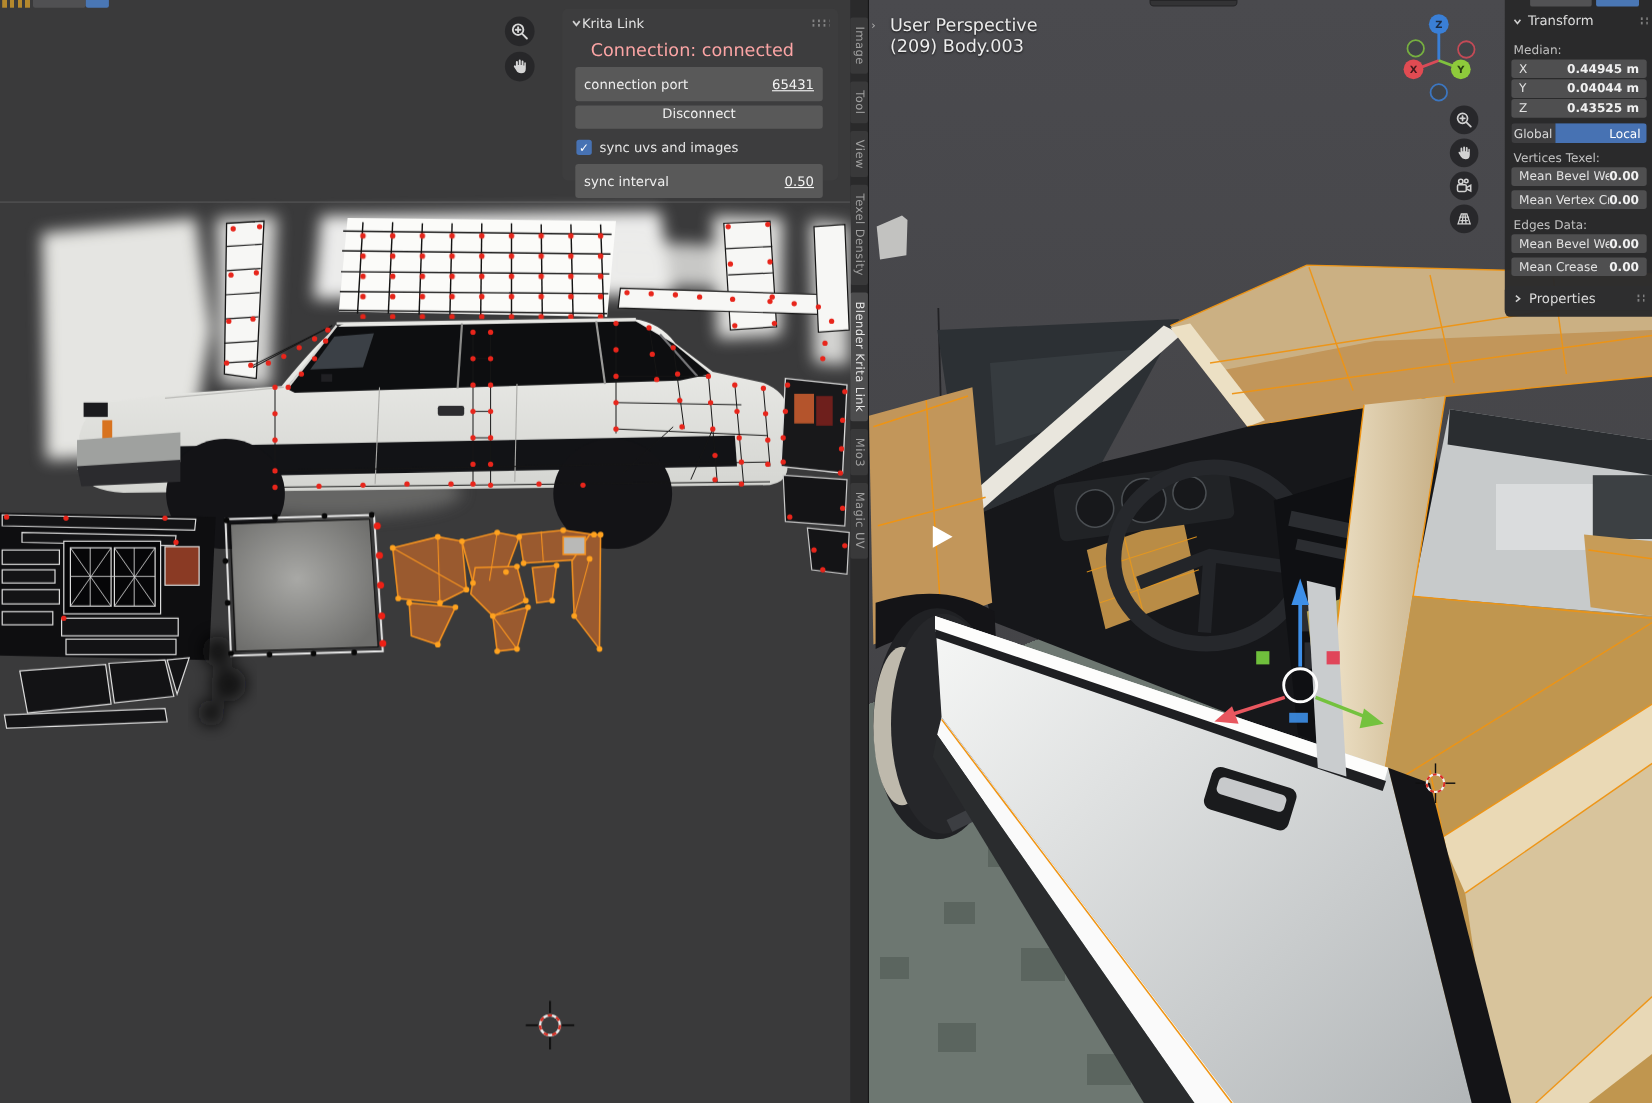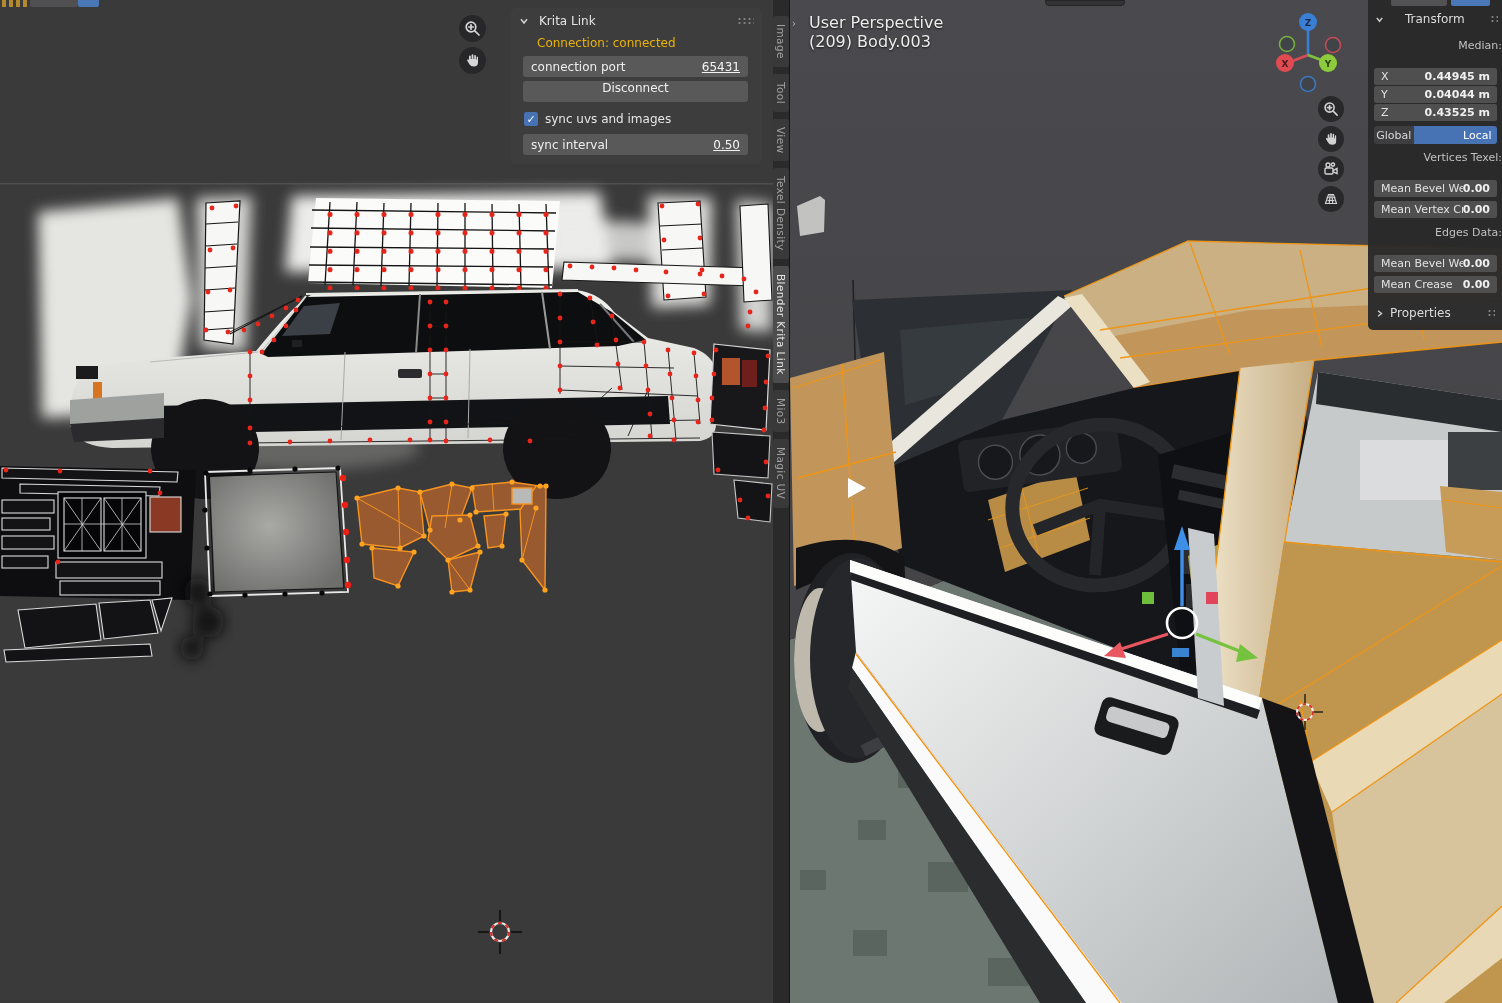--- a/index.html
+++ b/index.html
@@ -15,27 +15,27 @@
   .cutoff-b { position: absolute; left: 30px; top: 0; width: 48px; height: 7px; background: #505052; border-radius: 0 0 2px 2px; }
   .cutoff-c { position: absolute; left: 78px; top: 0; width: 21px; height: 7px; background: #4a77b5; border-radius: 0 0 2px 2px; }
 
   .float-btns { position: absolute; left: 459px; top: 15px; display: flex; flex-direction: column; gap: 5px; }
   .round-btn { width: 27px; height: 27px; border-radius: 50%; background: rgba(38,38,40,.92);
     display: flex; align-items: center; justify-content: center; }
 
   
   .krita-panel { position: absolute; left: 511px; top: 8px; width: 251px; height: 156px;
     background: #3d3d3e; border-radius: 5px; font-size: 12px; color: #e6e6e6; }
-  .panel-head { display: flex; align-items: center; gap: 10px; padding: 6px 8px 4px 8px; }
+  .panel-head { display: flex; align-items: center; gap: 0; padding: 6px 8px 4px 8px; }
   .panel-title { font-size: 12px; color: #e3e3e3; }
   .grip { margin-left: auto; width: 17px; height: 8px;
     background-image: radial-gradient(circle, #8f8f8f 1px, transparent 1.2px);
     background-size: 5px 4px; opacity: .85; }
-  .panel-label { color: #eab308; padding: 4px 8px 6px 26px; font-size: 12px; }
-  .field-row { display: flex; align-items: center; height: 21px; margin: 0 14px 4px 12px;
+  .panel-label { color: #fca5a5; padding: 4px 8px 6px 26px; font-size: 16px; }
+  .field-row { display: flex; align-items: center; height: 31px; margin: 0 14px 4px 12px;
     background: #595959; border-radius: 3px; padding: 0 8px; }
   .field-row .f-label { flex: 1; color: #eeeeee; }
   .field-row .f-value { color: #f4f4f4; text-decoration: underline; }
   .btn-row { height: 21px; margin: 0 14px 8px 12px; background: #595959; border-radius: 3px;
     display: flex; align-items: flex-start; justify-content: center; color: #f0f0f0; }
   .check-row { display: flex; align-items: center; gap: 7px; padding: 2px 12px 8px 13px; }
   .checkbox { width: 14px; height: 14px; background: #4772b3; border-radius: 2.5px;
     display: flex; align-items: center; justify-content: center; color: #fff; font-size: 11px; line-height: 1; }
 
   
@@ -54,22 +54,22 @@
   .vp-collapse { position: absolute; left: 2px; top: 18px; color: #b5b5b5; font-size: 10px; }
   .vp-cutoff { position: absolute; left: 255px; top: 0; width: 80px; height: 6px; background: #333335; border: 1px solid #252527; border-radius: 0 0 4px 4px; }
   .nav-gizmo { position: absolute; right: 150px; top: 6px; }
   .vp-tools { position: absolute; right: 158px; top: 96px; display: flex; flex-direction: column; gap: 4px; }
 
   
   .npanel { position: absolute; right: 0; top: 0; width: 134px; background: rgba(41,41,42,.97);
     font-size: 11px; color: #d6d6d6; border-radius: 0 0 0 5px; padding-bottom: 6px; }
   .np-cut-gray { position: absolute; left: 23px; top: 0; width: 56px; height: 6px; background: #525254; border-radius: 0 0 2px 2px; }
   .np-cut-blue { position: absolute; left: 83px; top: 0; width: 39px; height: 6px; background: #4a77b5; border-radius: 0 0 2px 2px; }
-  .np-head { display: flex; align-items: center; gap: 21px; padding: 12px 4px 6px 7px; color: #dddddd; font-size: 12px; }
-  .np-label { color: #c0c0c0; padding: 7px 0 16px 8px; text-align: right; }
+  .np-head { display: flex; align-items: center; gap: 5px; padding: 12px 4px 6px 7px; color: #dddddd; font-size: 12px; }
+  .np-label { color: #c0c0c0; padding: 7px 0 2px 8px; }
   .np-row { display: flex; align-items: center; height: 17px; margin: 0 5px 1px 6px;
     background: #4f4f50; border-radius: 2.5px; padding: 0 7px; }
   .np-row.gap { margin-bottom: 4px; }
   .np-row .r-label { flex: 1; color: #e2e2e2; white-space: nowrap; overflow: hidden; }
   .np-row .r-value { color: #f0f0f0; white-space: nowrap; font-weight: bold; }
   .seg { display: flex; height: 18px; margin: 5px 5px 0 6px; border-radius: 3px; overflow: hidden; }
   .seg > div { flex: 1; display: flex; align-items: center; justify-content: center; color: #d8d8d8; background: #3e3e40; }
   .seg > div.sel { background: #4772b3; color: #ffffff; padding-left: 44px; }
   .np-props { display: flex; align-items: center; gap: 6px; height: 22px; background: #2e2e2f;
     margin-top: 9px; padding: 0 7px; border-radius: 4px 0 0 0; color: #dcdcdc; font-size: 12px; }

